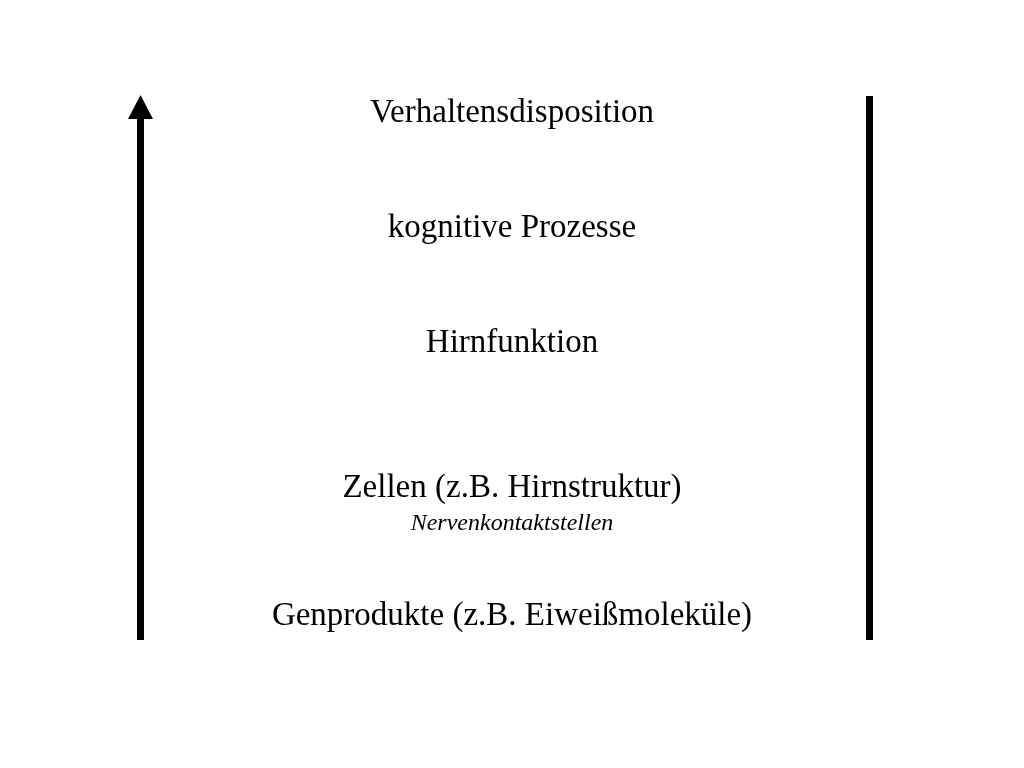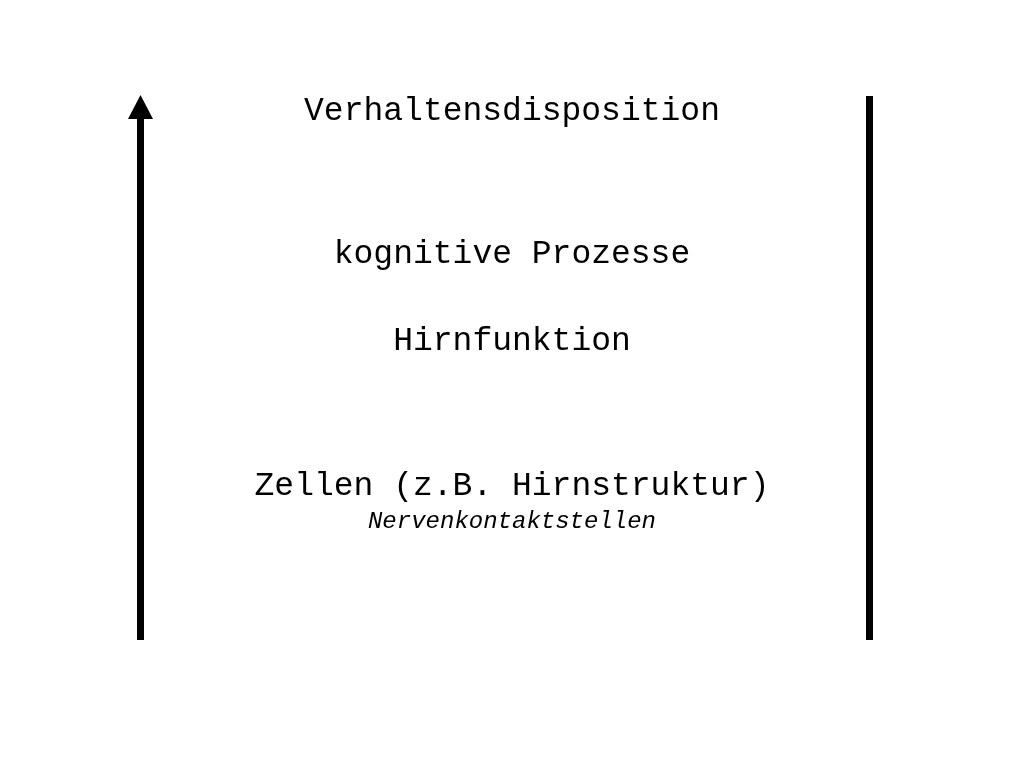--- a/index.html
+++ b/index.html
@@ -6,21 +6,21 @@
     margin: 0;
     padding: 0;
     background: #ffffff;
   }
   #slide {
     position: relative;
     width: 1024px;
     height: 640px;
     background: #ffffff;
     overflow: hidden;
-    font-family: Liberation Mono, monospace;
+    font-family: Liberation Serif, serif;
     color: #000000;
   }
 
   
   .arrow-layer {
     position: absolute;
     left: 0;
     top: 0;
     width: 1024px;
     height: 768px;
@@ -52,21 +52,21 @@
     font-size: 24px;
     font-weight: 400;
     font-style: italic;
     letter-spacing: 0px;
     text-align: center;
   }
 
   
   .pos-verhalten   { top: 95px; }
   .pos-intelligenz { top: 140px; }
-  .pos-kognitive   { top: 238px; }
+  .pos-kognitive   { top: 210px; }
   .pos-hirnfunk    { top: 325px; }
   .pos-hirnstruk   { top: 367px; }
   .pos-zellen      { top: 470px; }
   .pos-nervenkont  { top: 510px; }
   .pos-genprod     { top: 598px; }
   .pos-dna         { top: 696px; }
 </style>
 </head>
 <body>
 
@@ -92,16 +92,17 @@
 
     <div class="line lvl-main pos-kognitive">kognitive Prozesse</div>
 
     <div class="line lvl-main pos-hirnfunk">Hirnfunktion</div>
 
 
     <div class="line lvl-main pos-zellen">Zellen (z.B. Hirnstruktur)</div>
 
     <div class="line lvl-sub pos-nervenkont">Nervenkontaktstellen</div>
 
+    <div class="line lvl-main pos-genprod">Genprodukte (z.B. Eiweißmoleküle)</div>
 
 
   </div>
 </div>
 
 </body></html>

